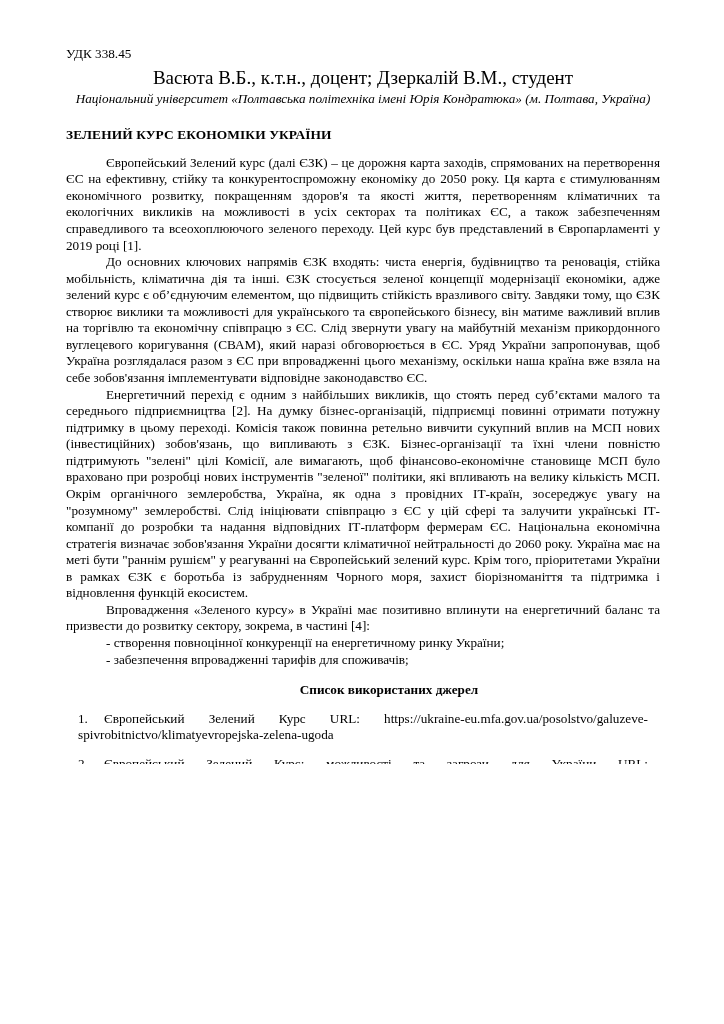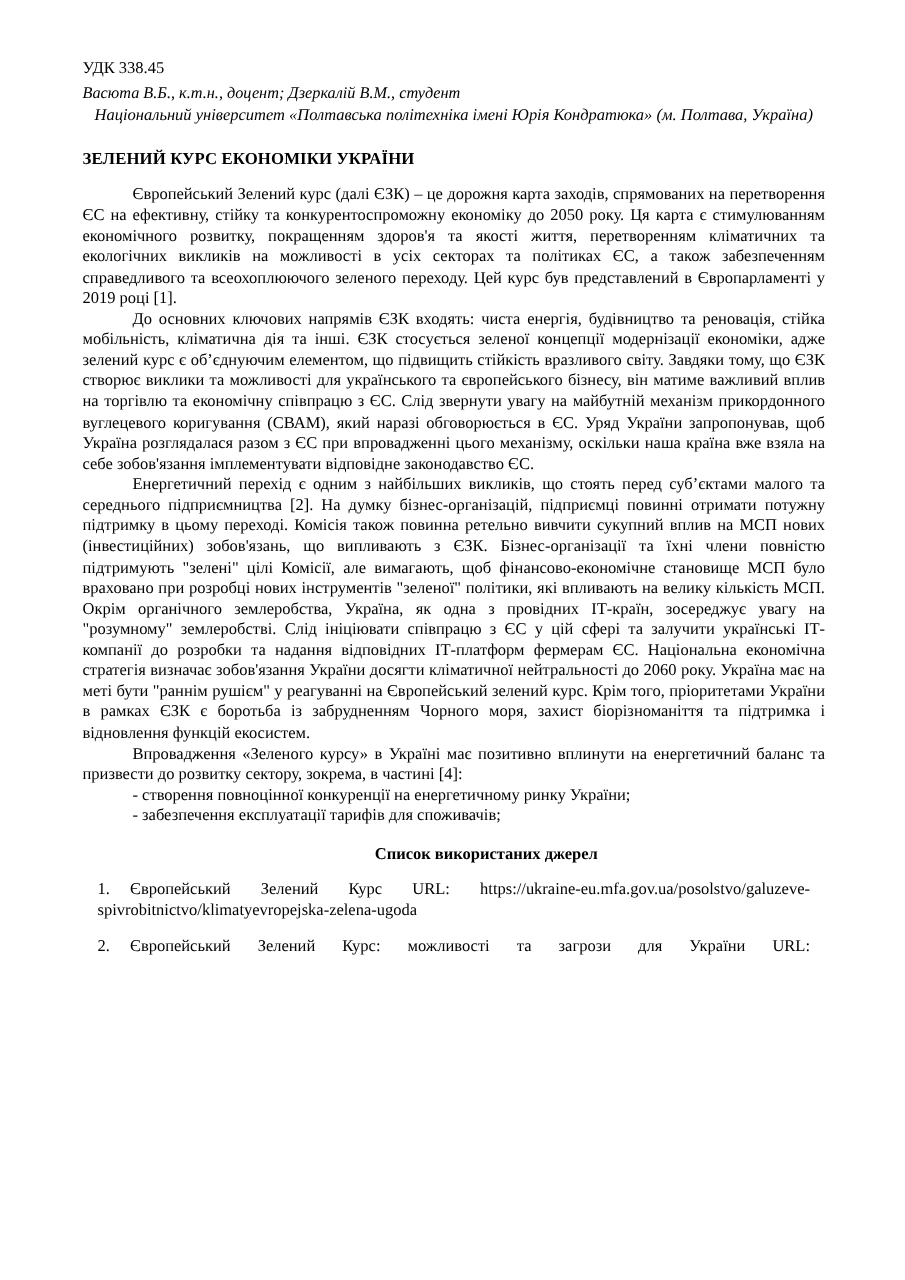--- a/index.html
+++ b/index.html
@@ -27,25 +27,24 @@
     top: 46px;
     width: 594px;
   }
   .udk {
     font-size: 13.2px;
     line-height: 1.22;
     text-align: left;
     margin: 0 0 4px 0;
   }
   .authors {
-    font-size: 13px;
+    font-size: 19px;
     line-height: 1.22;
-    text-align: left;
+    text-align: center;
     margin: 0;
-    font-style: italic;
   }
   .affiliation {
     font-size: 13.2px;
     line-height: 1.24;
     text-align: center;
     font-style: italic;
     margin: 2px 0 0 0;
   }
   .title {
     font-size: 13.4px;
@@ -117,21 +116,21 @@
 
     <h1 class="title">ЗЕЛЕНИЙ КУРС ЕКОНОМІКИ УКРАЇНИ</h1>
 
     <p class="body-par">Європейський Зелений курс (далі ЄЗК) – це дорожня карта заходів, спрямованих на перетворення ЄС на ефективну, стійку та конкурентоспроможну економіку до 2050 року. Ця карта є стимулюванням економічного розвитку, покращенням здоров'я та якості життя, перетворенням кліматичних та екологічних викликів на можливості в усіх секторах та політиках ЄС, а також забезпеченням справедливого та всеохоплюючого зеленого переходу. Цей курс був представлений в Європарламенті у 2019 році [1].</p>
     <p class="body-par">До основних ключових напрямів ЄЗК входять: чиста енергія, будівництво та реновація, стійка мобільність, кліматична дія та інші.   ЄЗК стосується зеленої концепції модернізації економіки, адже зелений курс є об’єднуючим елементом, що підвищить стійкість вразливого світу.   Завдяки тому, що ЄЗК створює виклики та можливості для українського та європейського бізнесу, він матиме важливий вплив  на торгівлю та економічну співпрацю з ЄС.   Слід  звернути увагу на майбутній механізм прикордонного вуглецевого коригування (СВАМ), який наразі обговорюється в ЄС. Уряд України запропонував, щоб Україна розглядалася разом з ЄС при впровадженні цього механізму, оскільки наша країна вже взяла на себе зобов'язання імплементувати відповідне законодавство ЄС.</p>
     <p class="body-par">Енергетичний перехід є одним з найбільших викликів, що стоять перед суб’єктами малого та середнього підприємництва [2].  На думку бізнес-організацій, підприємці повинні отримати потужну підтримку в цьому переході. Комісія також повинна ретельно вивчити сукупний вплив на МСП нових (інвестиційних) зобов'язань, що випливають з ЄЗК. Бізнес-організації та їхні члени повністю підтримують "зелені" цілі Комісії, але вимагають, щоб фінансово-економічне становище МСП було враховано при розробці нових інструментів "зеленої" політики, які впливають на велику кількість МСП.    Окрім органічного землеробства, Україна, як одна з провідних ІТ-країн, зосереджує увагу на "розумному" землеробстві. Слід ініціювати співпрацю з ЄС у цій сфері та залучити українські ІТ-компанії до розробки та надання відповідних ІТ-платформ фермерам ЄС.   Національна економічна стратегія визначає зобов'язання України досягти кліматичної нейтральності до 2060 року. Україна має на меті бути "раннім рушієм" у реагуванні на Європейський зелений курс.   Крім того, пріоритетами України в рамках ЄЗК є боротьба із забрудненням Чорного моря, захист біорізноманіття та підтримка і відновлення функцій екосистем.</p>
     <p class="body-par">Впровадження «Зеленого курсу» в Україні має позитивно вплинути на енергетичний баланс та призвести до розвитку сектору, зокрема, в частині [4]:</p>
 
     <ul class="bullets">
       <li>- створення повноцінної конкуренції на енергетичному ринку України;</li>
-      <li>- забезпечення експлуатації тарифів для споживачів;</li>
+      <li>- забезпечення впровадженні тарифів для споживачів;</li>
     </ul>
 
     <div class="refs-heading">Список використаних джерел</div>
 
     <p class="ref-item">
       <span class="ref-num">1.</span><span>Європейський Зелений Курс URL: https://ukraine-eu.mfa.gov.ua/posolstvo/galuzeve-spivrobitnictvo/klimatyevropejska-zelena-ugoda</span>
     </p>
     <p class="ref-item">
       <span class="ref-num">2.</span><span>Європейський Зелений Курс: можливості та загрози для України URL: https://www.rac.org.ua/uploads/content/571/files/european-green-dealuafinal.pdf</span>
     </p>

